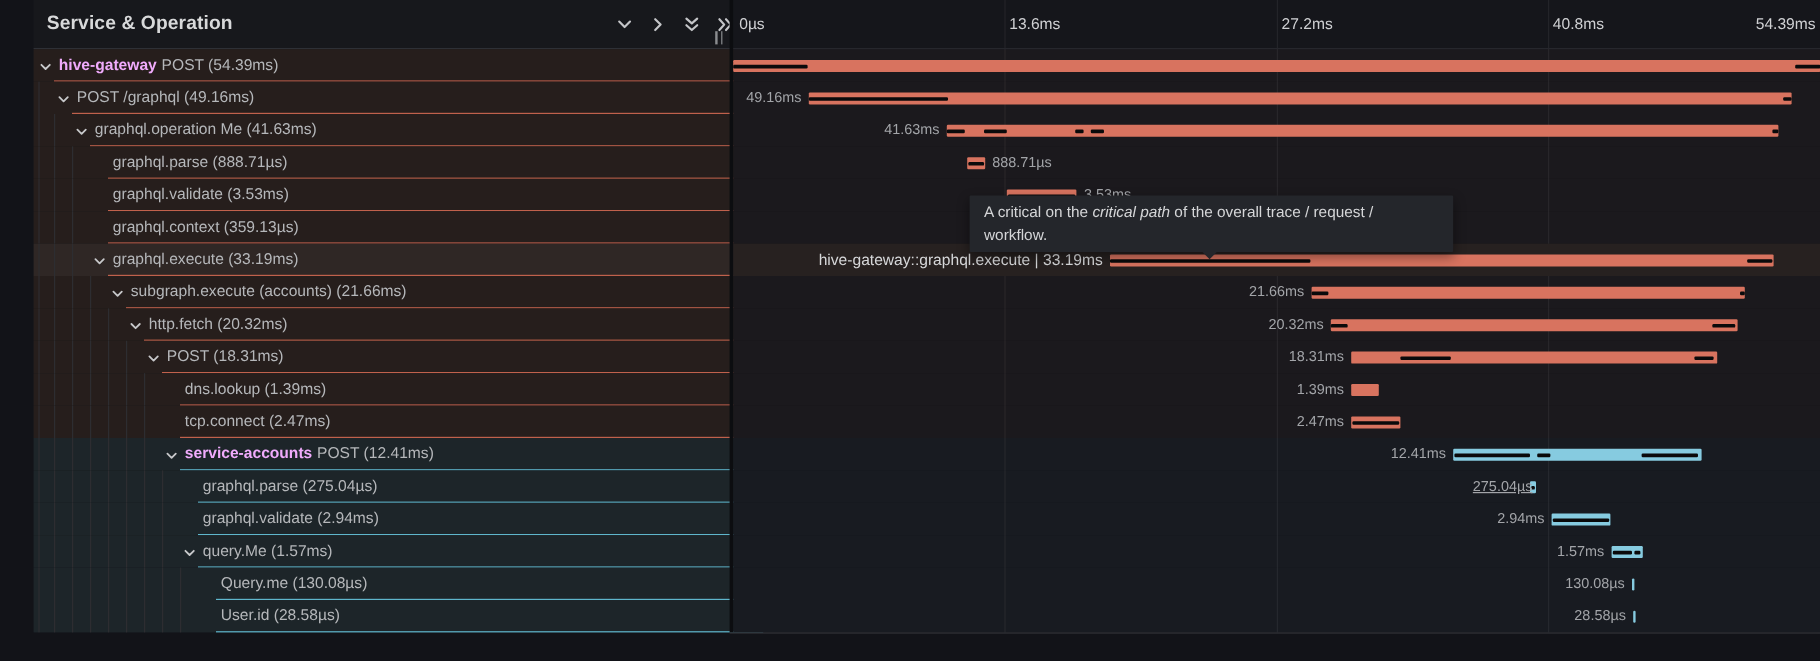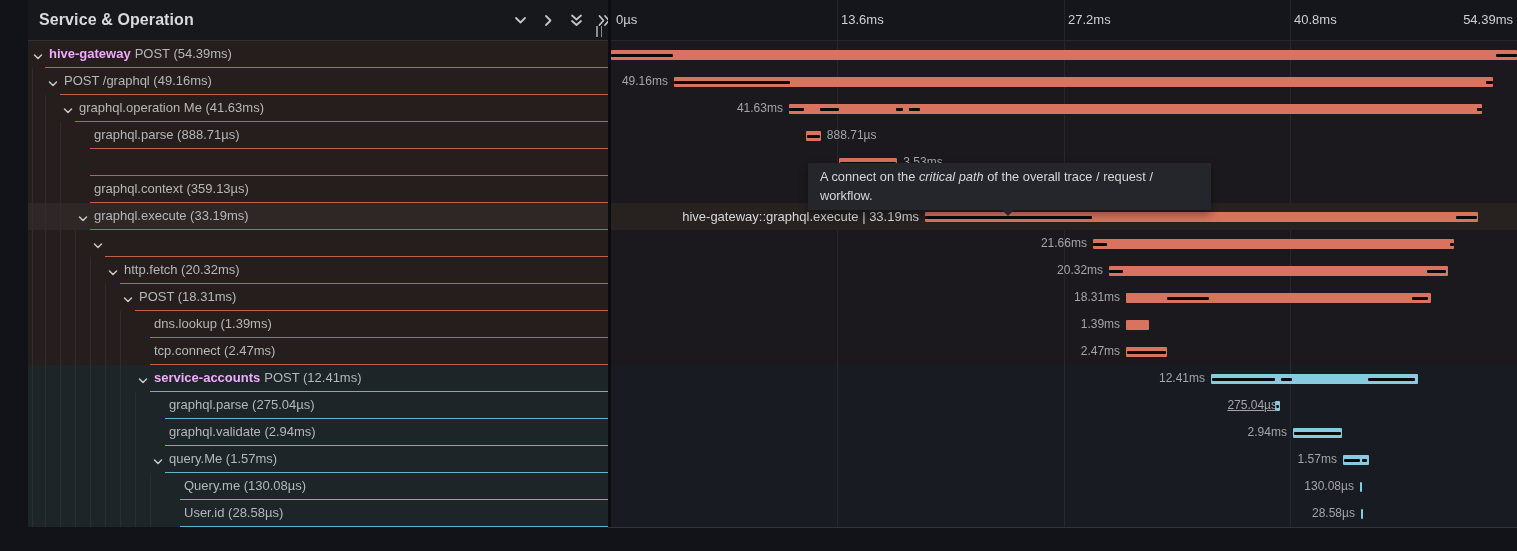--- a/index.html
+++ b/index.html
@@ -124,20 +124,21 @@
           <div class="guide" style="left: 4px;"></div>
           <div class="guide" style="left: 17px;"></div>
           <div class="guide" style="left: 32px;"></div>
           <div class="ltext" style="left: 66px;">graphql.parse (888.71µs)</div>
           <div class="uline" style="left: 62px;"></div>
         </div>
         <div class="lrow orange" style="top: 108px;">
           <div class="guide" style="left: 4px;"></div>
           <div class="guide" style="left: 17px;"></div>
           <div class="guide" style="left: 32px;"></div>
+          <div class="ltext" style="left: 66px;">graphql.validate (3.53ms)</div>
           <div class="uline" style="left: 62px;"></div>
         </div>
         <div class="lrow orange" style="top: 135px;">
           <div class="guide" style="left: 4px;"></div>
           <div class="guide" style="left: 17px;"></div>
           <div class="guide" style="left: 32px;"></div>
           <div class="ltext" style="left: 66px;">graphql.context (359.13µs)</div>
           <div class="uline" style="left: 62px;"></div>
         </div>
         <div class="lrow orange hov" style="top: 162px;">
@@ -151,20 +152,21 @@
           <div class="uline" style="left: 62px;"></div>
         </div>
         <div class="lrow orange" style="top: 189px;">
           <div class="guide" style="left: 4px;"></div>
           <div class="guide" style="left: 17px;"></div>
           <div class="guide" style="left: 32px;"></div>
           <div class="guide" style="left: 47px;"></div>
           <div class="chev" style="left: 64px;"><svg width="12" height="12" viewBox="0 0 12 12" fill="none" stroke="currentColor" stroke-width="1.5" stroke-linecap="round" stroke-linejoin="round">
               <polyline points="2.5,4 6,7.5 9.5,4"></polyline>
             </svg></div>
+          <div class="ltext" style="left: 81px;">subgraph.execute (accounts) (21.66ms)</div>
           <div class="uline" style="left: 77px;"></div>
         </div>
         <div class="lrow orange" style="top: 216px;">
           <div class="guide" style="left: 4px;"></div>
           <div class="guide" style="left: 17px;"></div>
           <div class="guide" style="left: 32px;"></div>
           <div class="guide" style="left: 47px;"></div>
           <div class="guide" style="left: 62px;"></div>
           <div class="chev" style="left: 79px;"><svg width="12" height="12" viewBox="0 0 12 12" fill="none" stroke="currentColor" stroke-width="1.5" stroke-linecap="round" stroke-linejoin="round">
               <polyline points="2.5,4 6,7.5 9.5,4"></polyline>
@@ -403,15 +405,15 @@
         </div>
         <div class="trow blue" style="top: 459px;">
           <div class="bar blue" style="left: 749.919px; width: 2px;"></div>
           <div class="dur" style="right: 162.081px;">28.58µs</div>
         </div>
       </div>
   </div>
 
   <div class="bottomline"></div>
 
-  <div class="tooltip"><span>A connect on the </span><i>critical path</i><span> of the overall trace / request / workflow.</span><span class="caret"></span></div>
+  <div class="tooltip"><span>A critical on the </span><i>critical path</i><span> of the overall trace / request / workflow.</span><span class="caret"></span></div>
 
 </div>
 
 </body></html>

